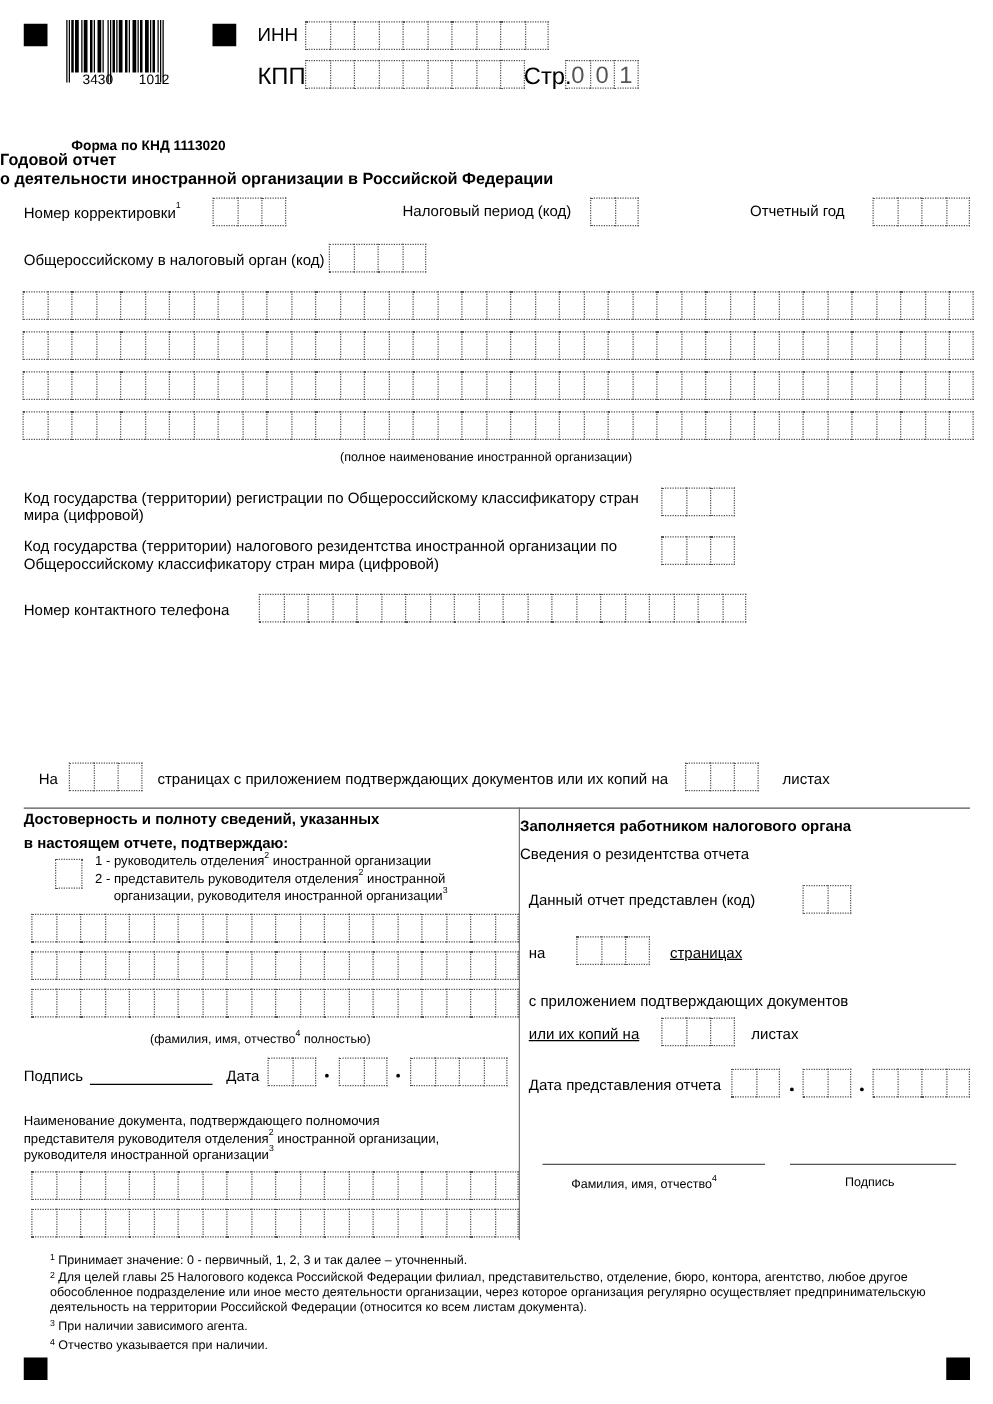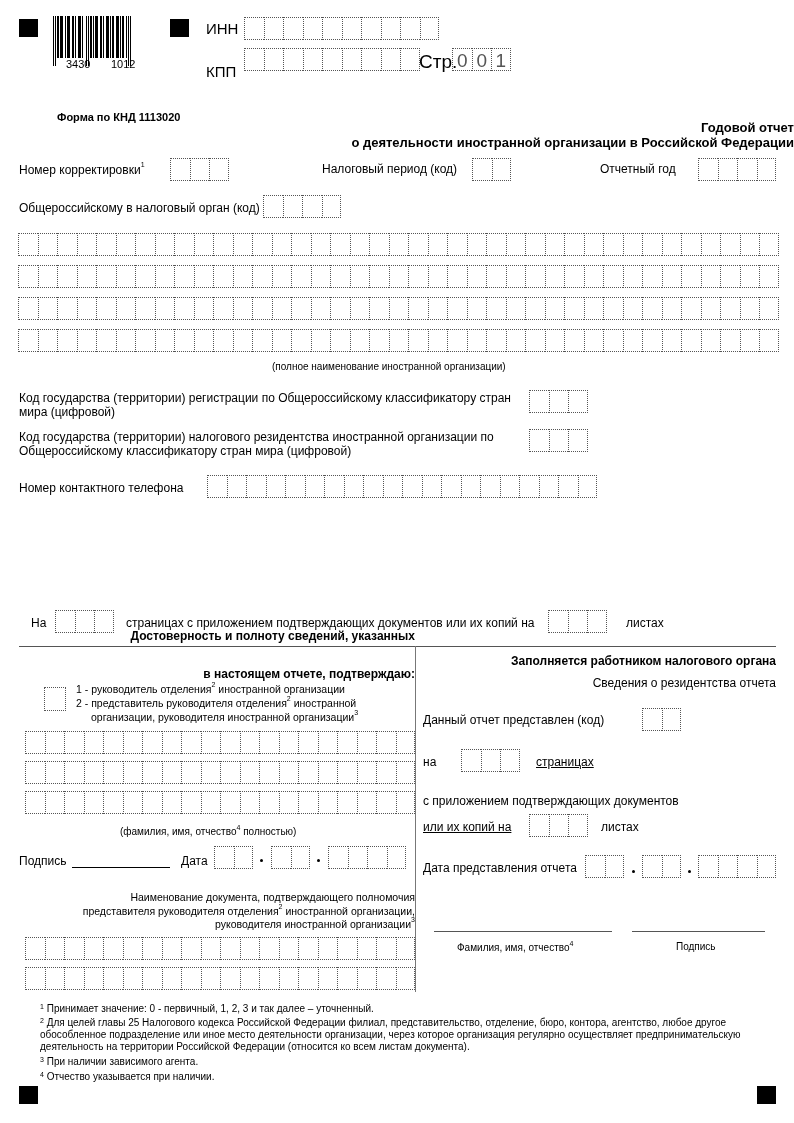--- a/index.html
+++ b/index.html
@@ -17,21 +17,21 @@
   .lbl-s { position:absolute; white-space:nowrap; font-size:10px; }
   .bold { font-weight:bold; }
   sup { font-size:7px; vertical-align:top; position:relative; top:-2px; }
   .hline { position:absolute; height:1px; background:#555; }
   .vline { position:absolute; width:1px; background:#777; }
   .dot { position:absolute; width:3px; height:3px; background:#000; border-radius:50%; }
   .barcode { position:absolute; display:flex; align-items:flex-start; }
   .bar { background:#000; height:42px; margin-right:1px; }
   .bar.long { height:50px; }
   .footnote { position:absolute; font-size:10px; line-height:12px; font-family:"Liberation Sans", sans-serif; }
-  .center { text-align:right; }
+  .center { text-align:left; }
   .uline { position:absolute; height:1px; background:#000; }
 </style>
 </head>
 <body>
 
 <div class="marker" style="left:19px;top:19px;"></div>
 <div class="marker" style="left:170px;top:19px;"></div>
 <div class="marker" style="left:19px;top:1086px;"></div>
 <div class="marker" style="left:757px;top:1086px;"></div>
 
@@ -72,21 +72,21 @@
     <div class="cell"></div>
     <div class="cell"></div>
     <div class="cell"></div>
     <div class="cell"></div>
     <div class="cell"></div>
     <div class="cell"></div>
     <div class="cell"></div>
     <div class="cell"></div>
     <div class="cell"></div>
   </div>
-<div class="lbl" style="left:206px;top:63px;font-size:15px;">КПП</div>
+<div class="lbl" style="left:206px;top:51px;font-size:19px;">КПП</div>
 <div class="grid" style="left:244px;top:48px;" id="g-kpp">
     <div class="cell"></div>
     <div class="cell"></div>
     <div class="cell"></div>
     <div class="cell"></div>
     <div class="cell"></div>
     <div class="cell"></div>
     <div class="cell"></div>
     <div class="cell"></div>
     <div class="cell"></div>
@@ -353,21 +353,21 @@
 <div class="grid" style="left:548px;top:610px;" id="g-sheets">
     <div class="cell"></div>
     <div class="cell"></div>
     <div class="cell"></div>
   </div>
 <div class="lbl" style="left:626px;top:616px;">листах</div>
 
 <div class="hline" style="left:19px;top:646px;width:757px;"></div>
 <div class="vline" style="left:415px;top:646px;height:346px;"></div>
 
-<div class="lbl bold center" style="left:19px;width:396px;top:629px;">Достоверность и полноту сведений, указанных</div>
+<div class="lbl bold center" style="left:19px;width:396px;top:648px;">Достоверность и полноту сведений, указанных</div>
 <div class="lbl bold center" style="left:19px;width:396px;top:667px;">в настоящем отчете, подтверждаю:</div>
 
 <div class="grid" style="left:44px;top:687px;" id="g-signer">
     <div class="cell" style="width: 22px; height: 24px;"></div>
   </div>
 <div class="lbl-s" style="left:76px;top:683px;font-size:10.5px;">
   <span>1 - руководитель отделения</span><sup>2</sup><span> иностранной организации</span>
 </div>
 <div class="lbl-s" style="left:76px;top:697px;font-size:10.5px;">
   <span>2 - представитель руководителя отделения</span><sup>2</sup><span> иностранной</span>

